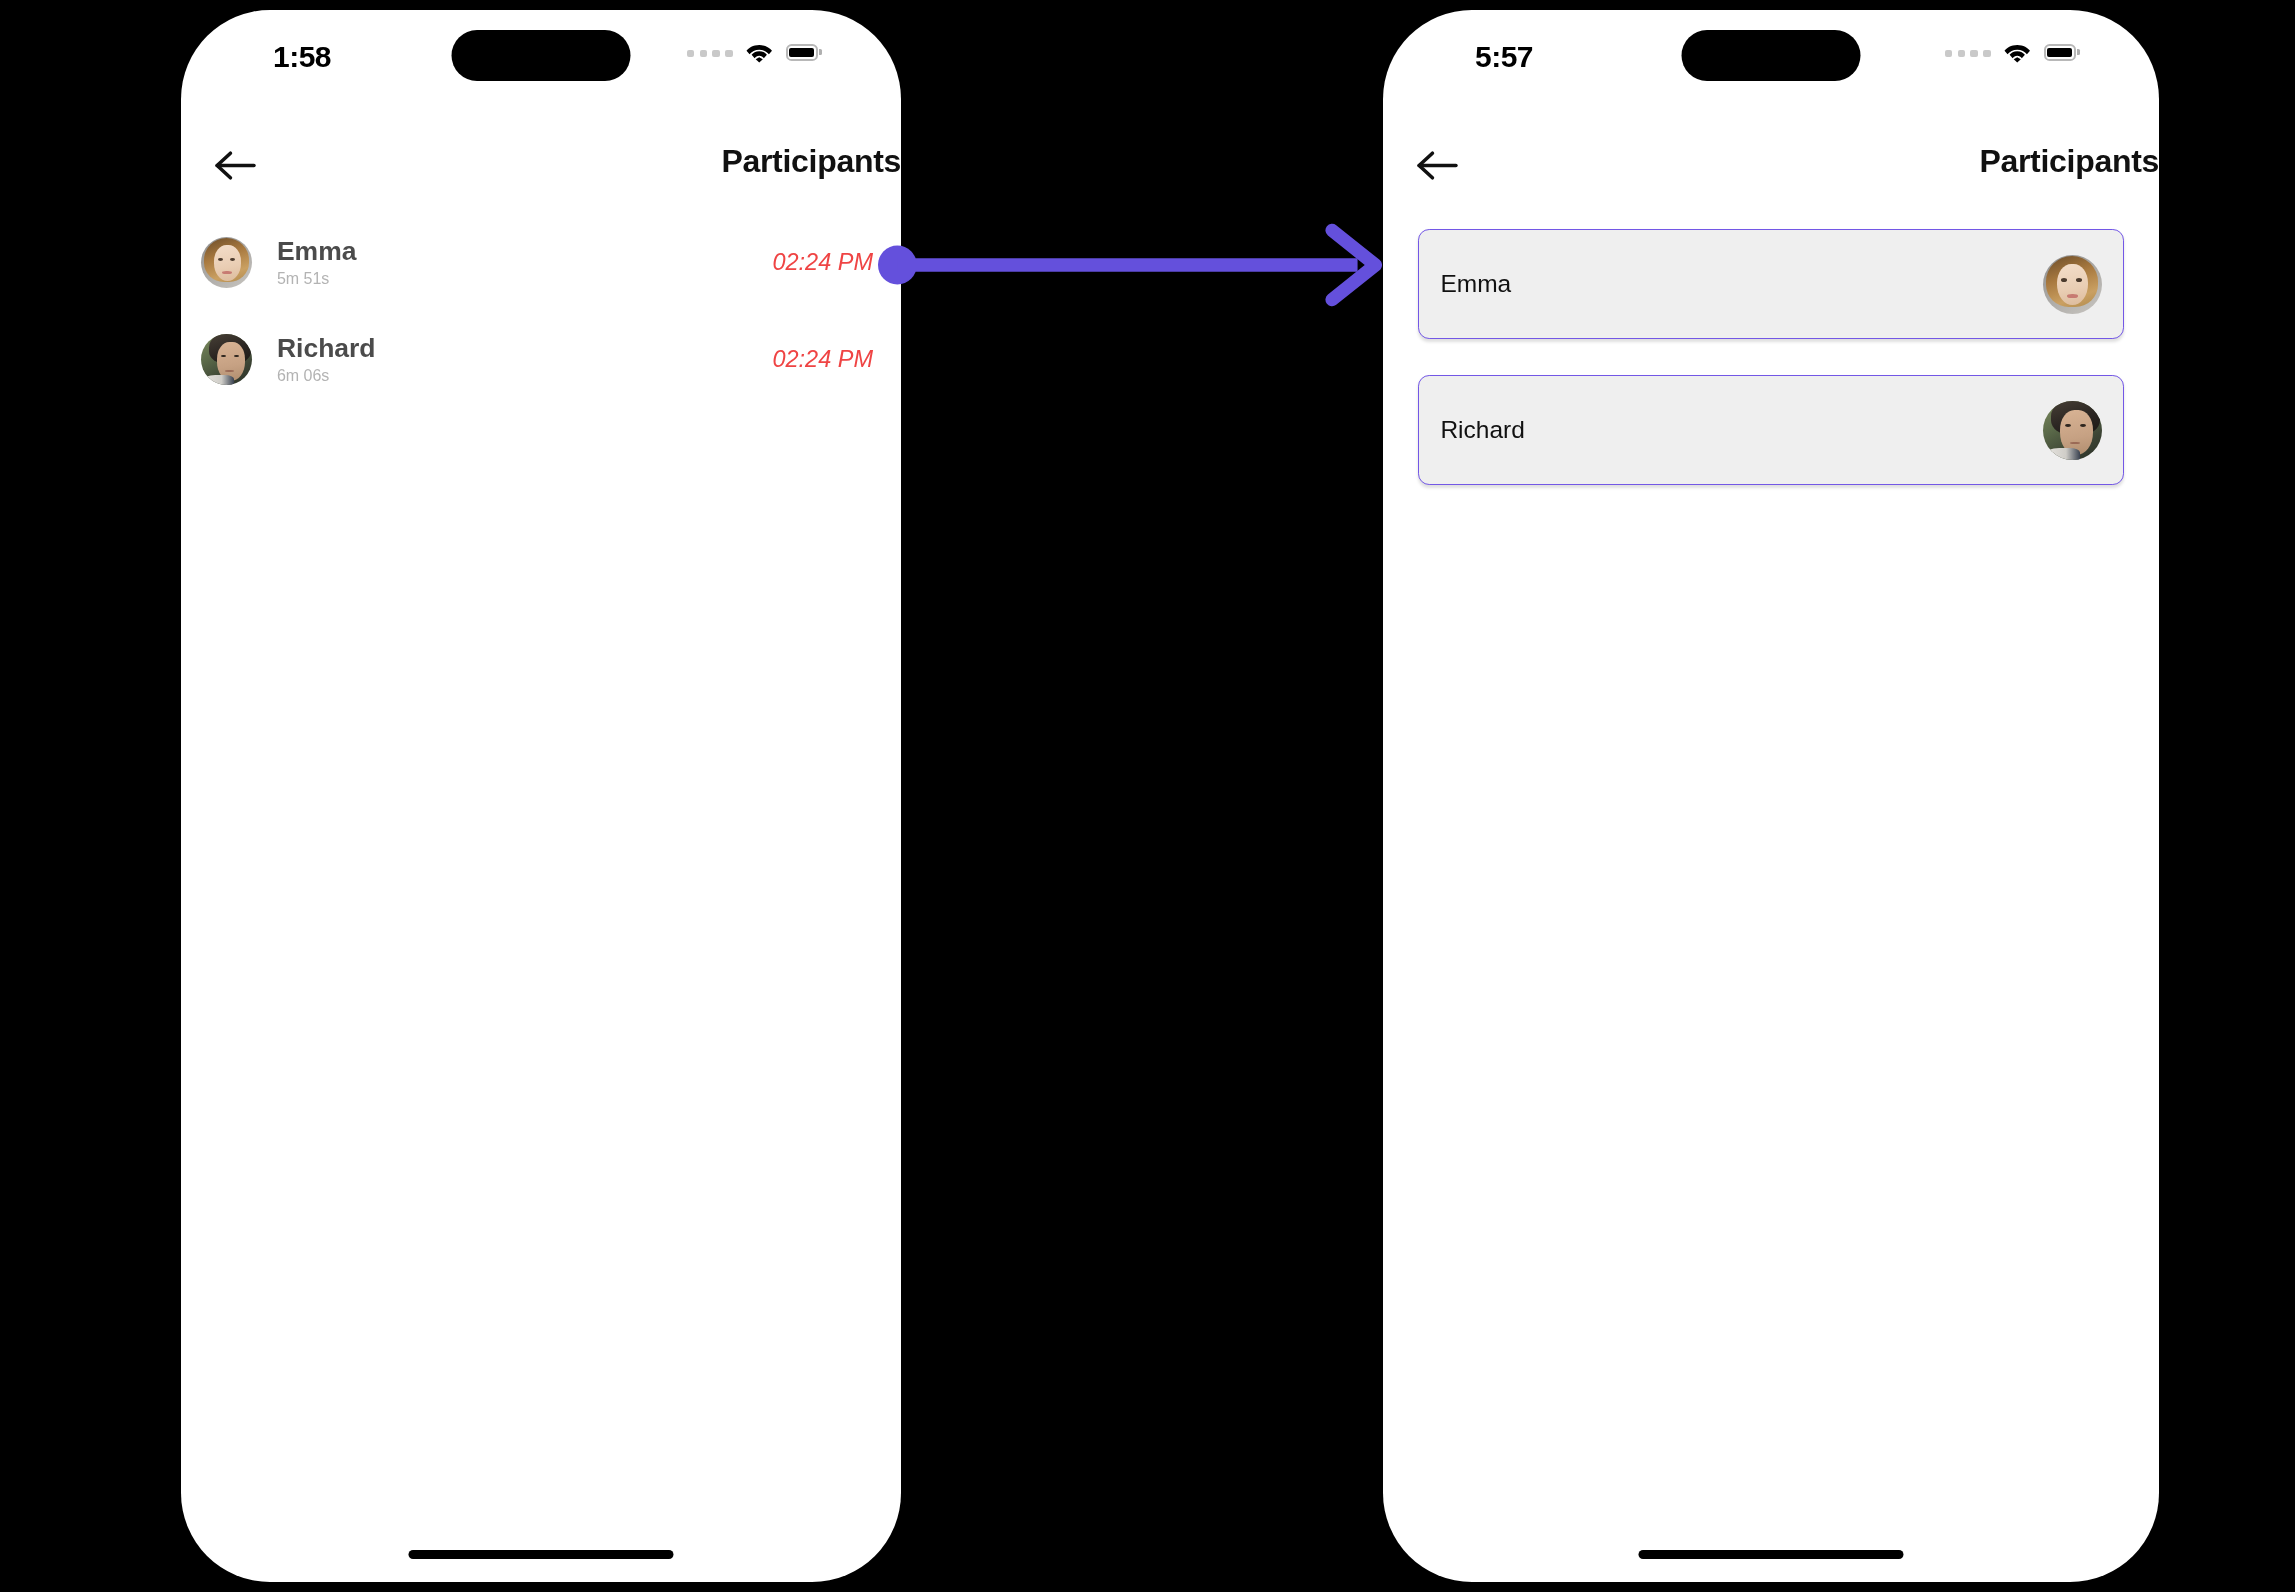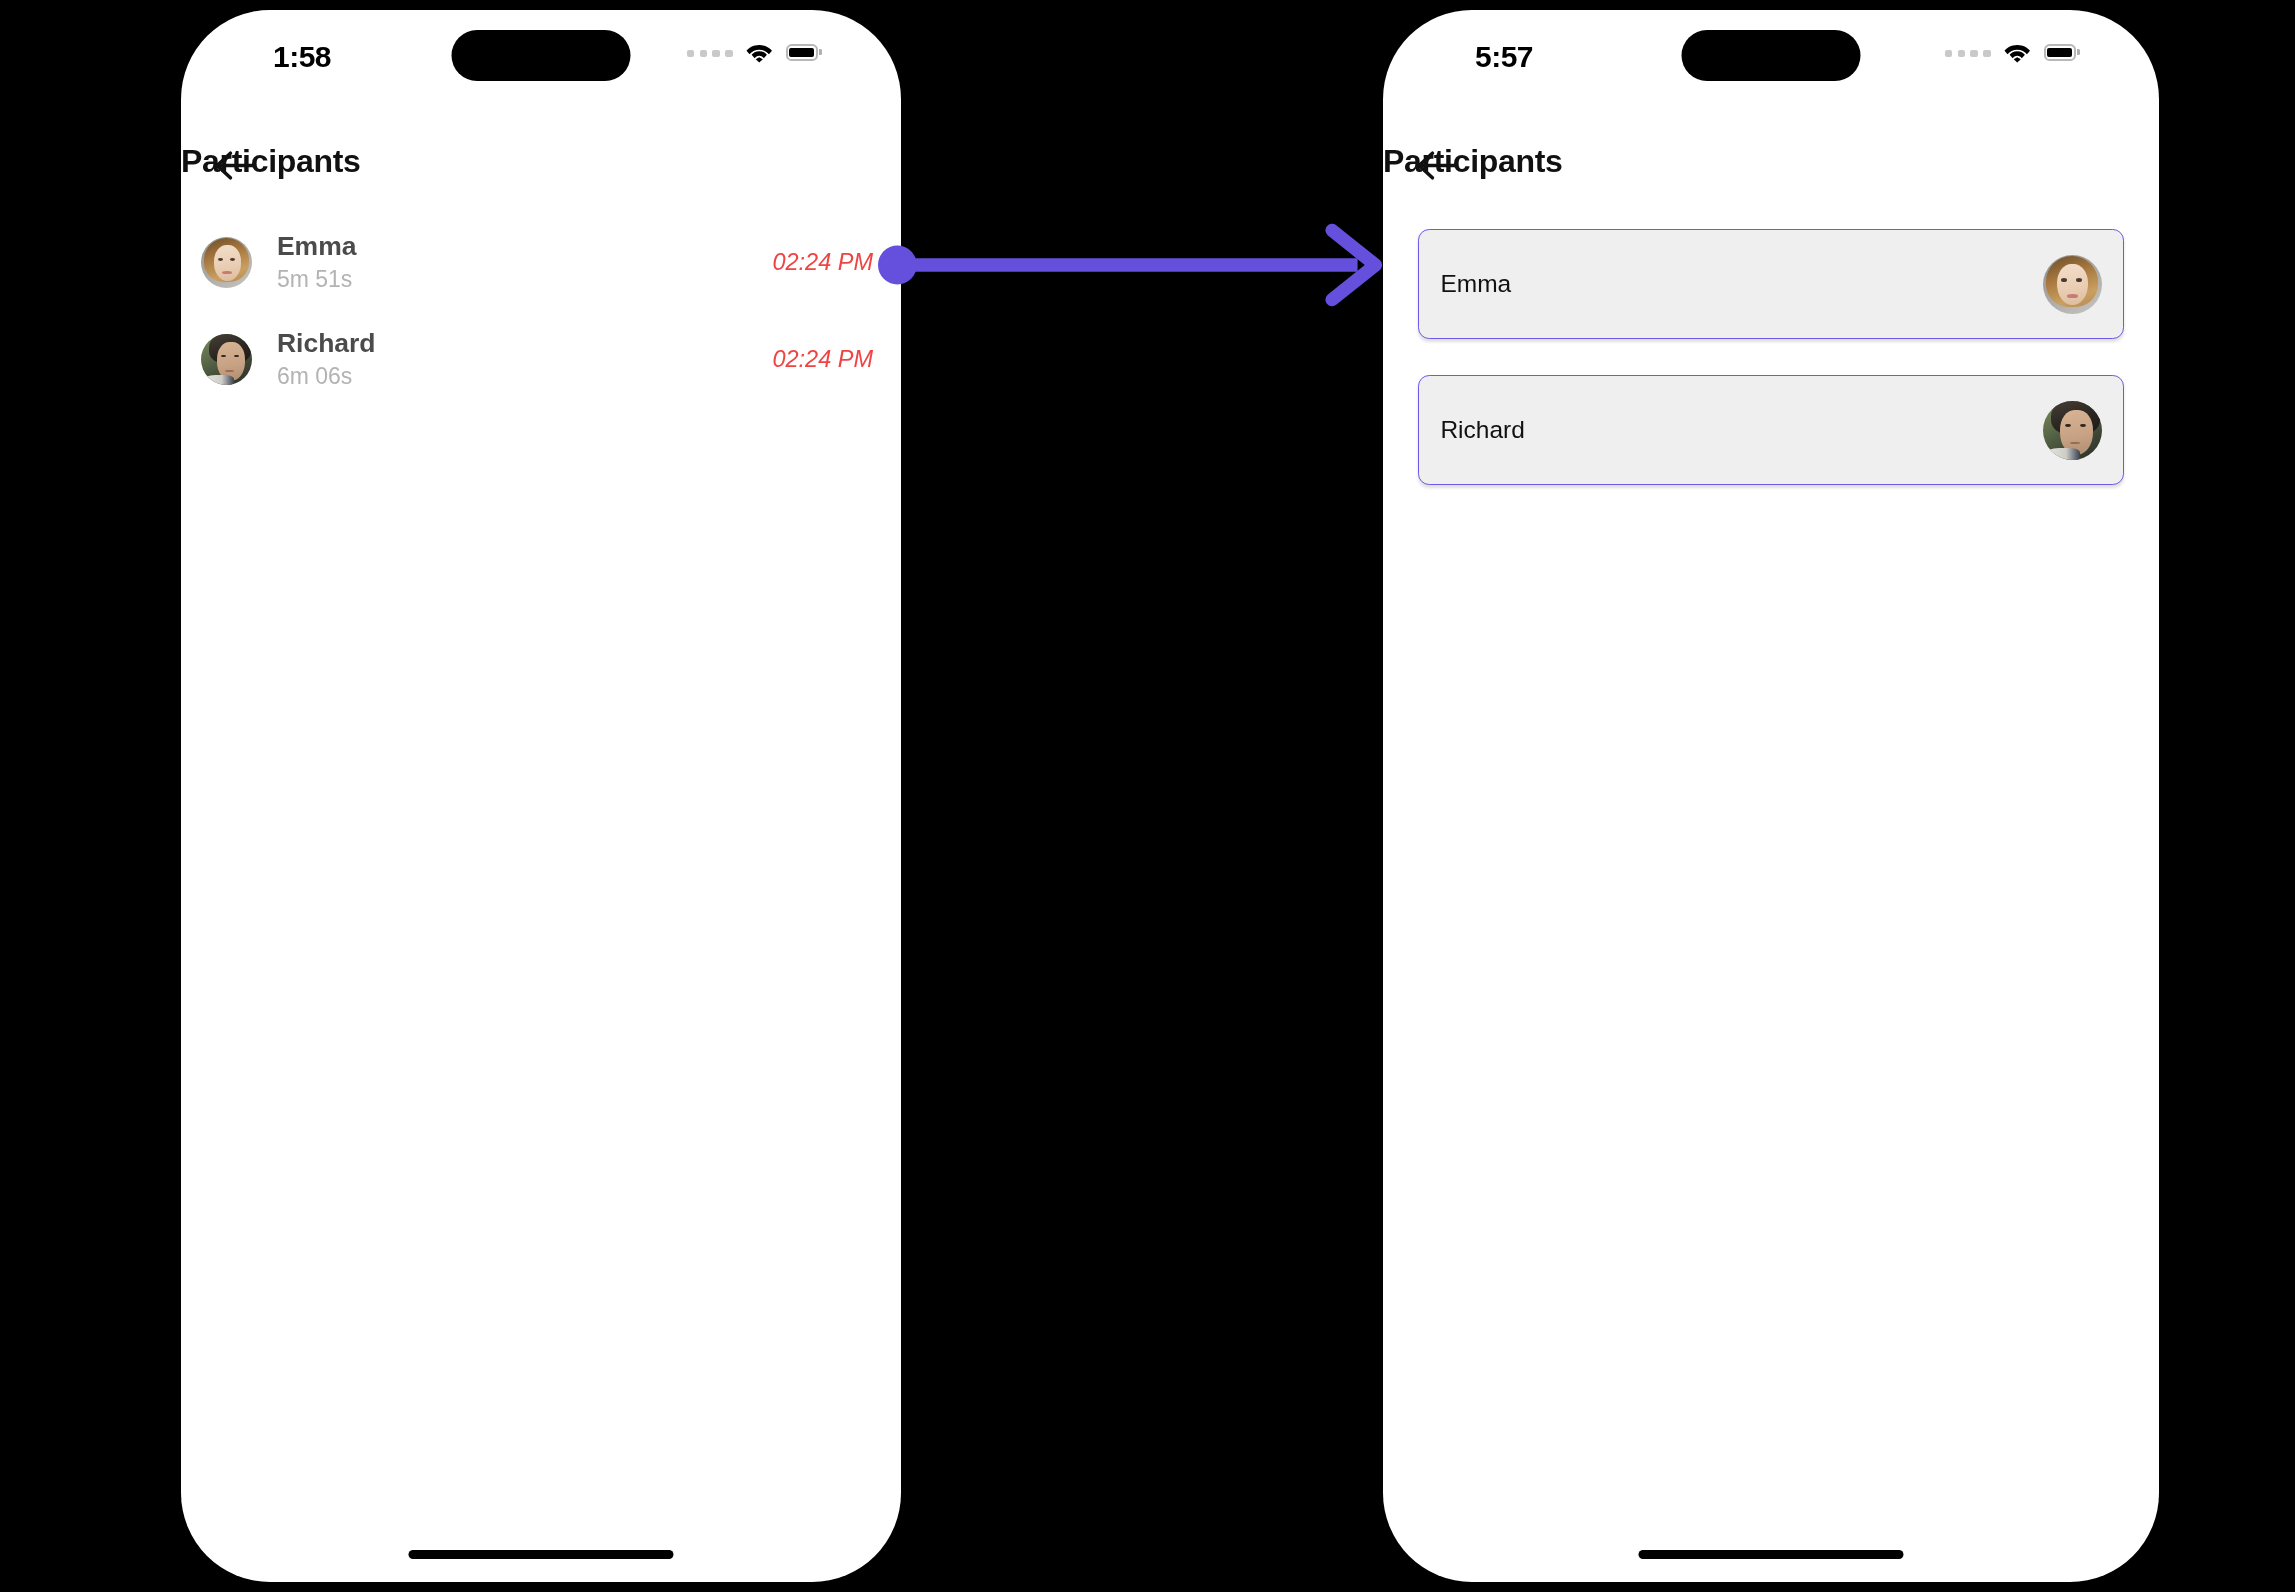--- a/index.html
+++ b/index.html
@@ -110,21 +110,21 @@
     height: 46px;
     display: flex;
     align-items: center;
     justify-content: center;
     cursor: pointer;
   }
   .nav-title {
     position: absolute;
     left: 0; right: 0;
     top: 5.1px;
-    text-align: left;
+    text-align: right;
     font-size: 32px;
     font-weight: 700;
     color: #111111;
     letter-spacing: -0.3px;
   }
 
   
   .list {
     position: absolute;
     top: 204px;
@@ -152,21 +152,21 @@
     flex-direction: column;
     justify-content: center;
   }
   .row-name {
     font-size: 26.5px;
     font-weight: 700;
     color: #4b4b4b;
     line-height: 1.18;
   }
   .row-duration {
-    font-size: 23px;
+    font-size: 16px;
     font-weight: 400;
     color: #b3b3b3;
     line-height: 1.28;
     margin-top: 2px;
   }
   .row-time {
     font-size: 23.5px;
     font-weight: 400;
     color: #ef4444;
     white-space: nowrap;

